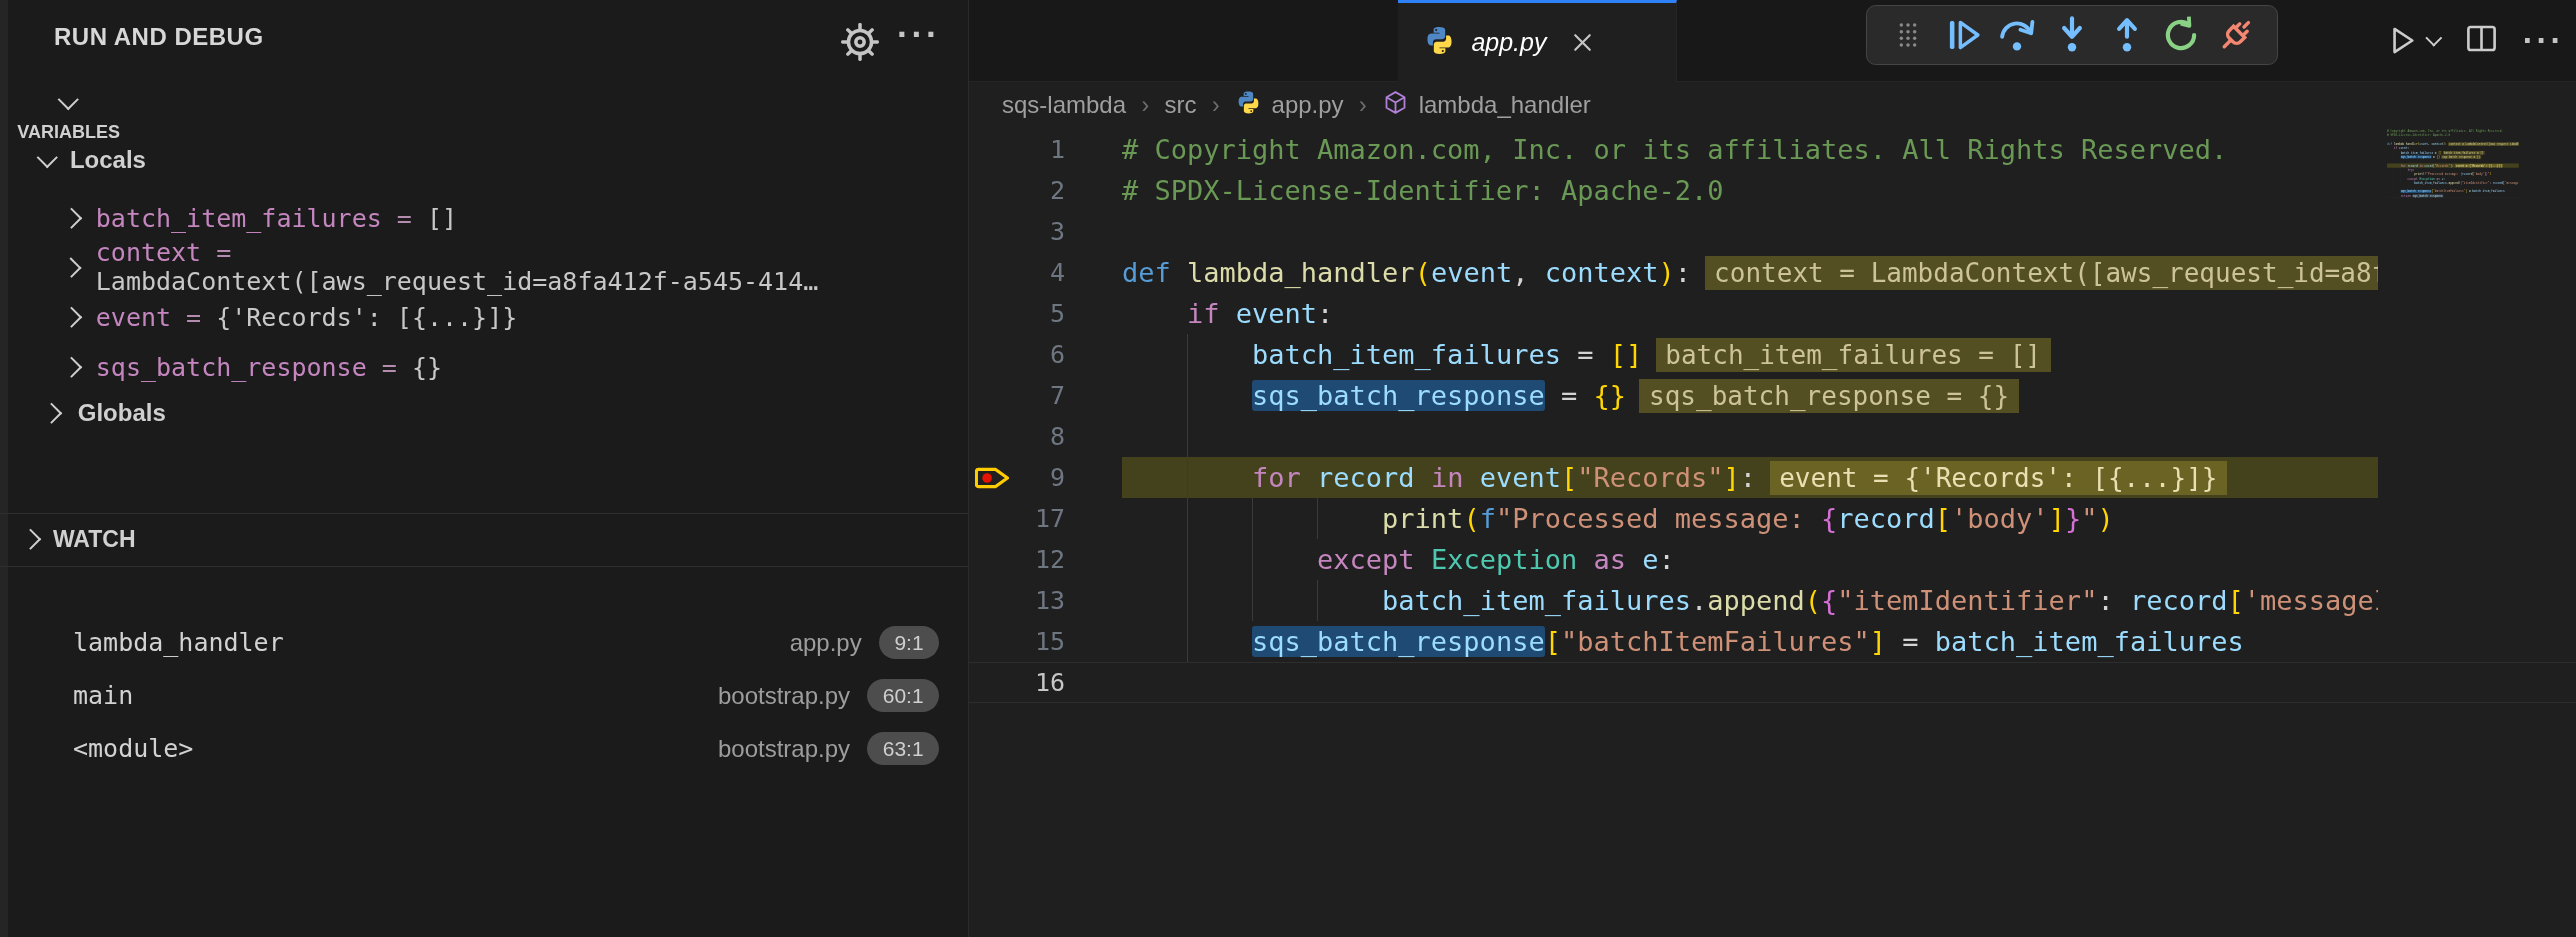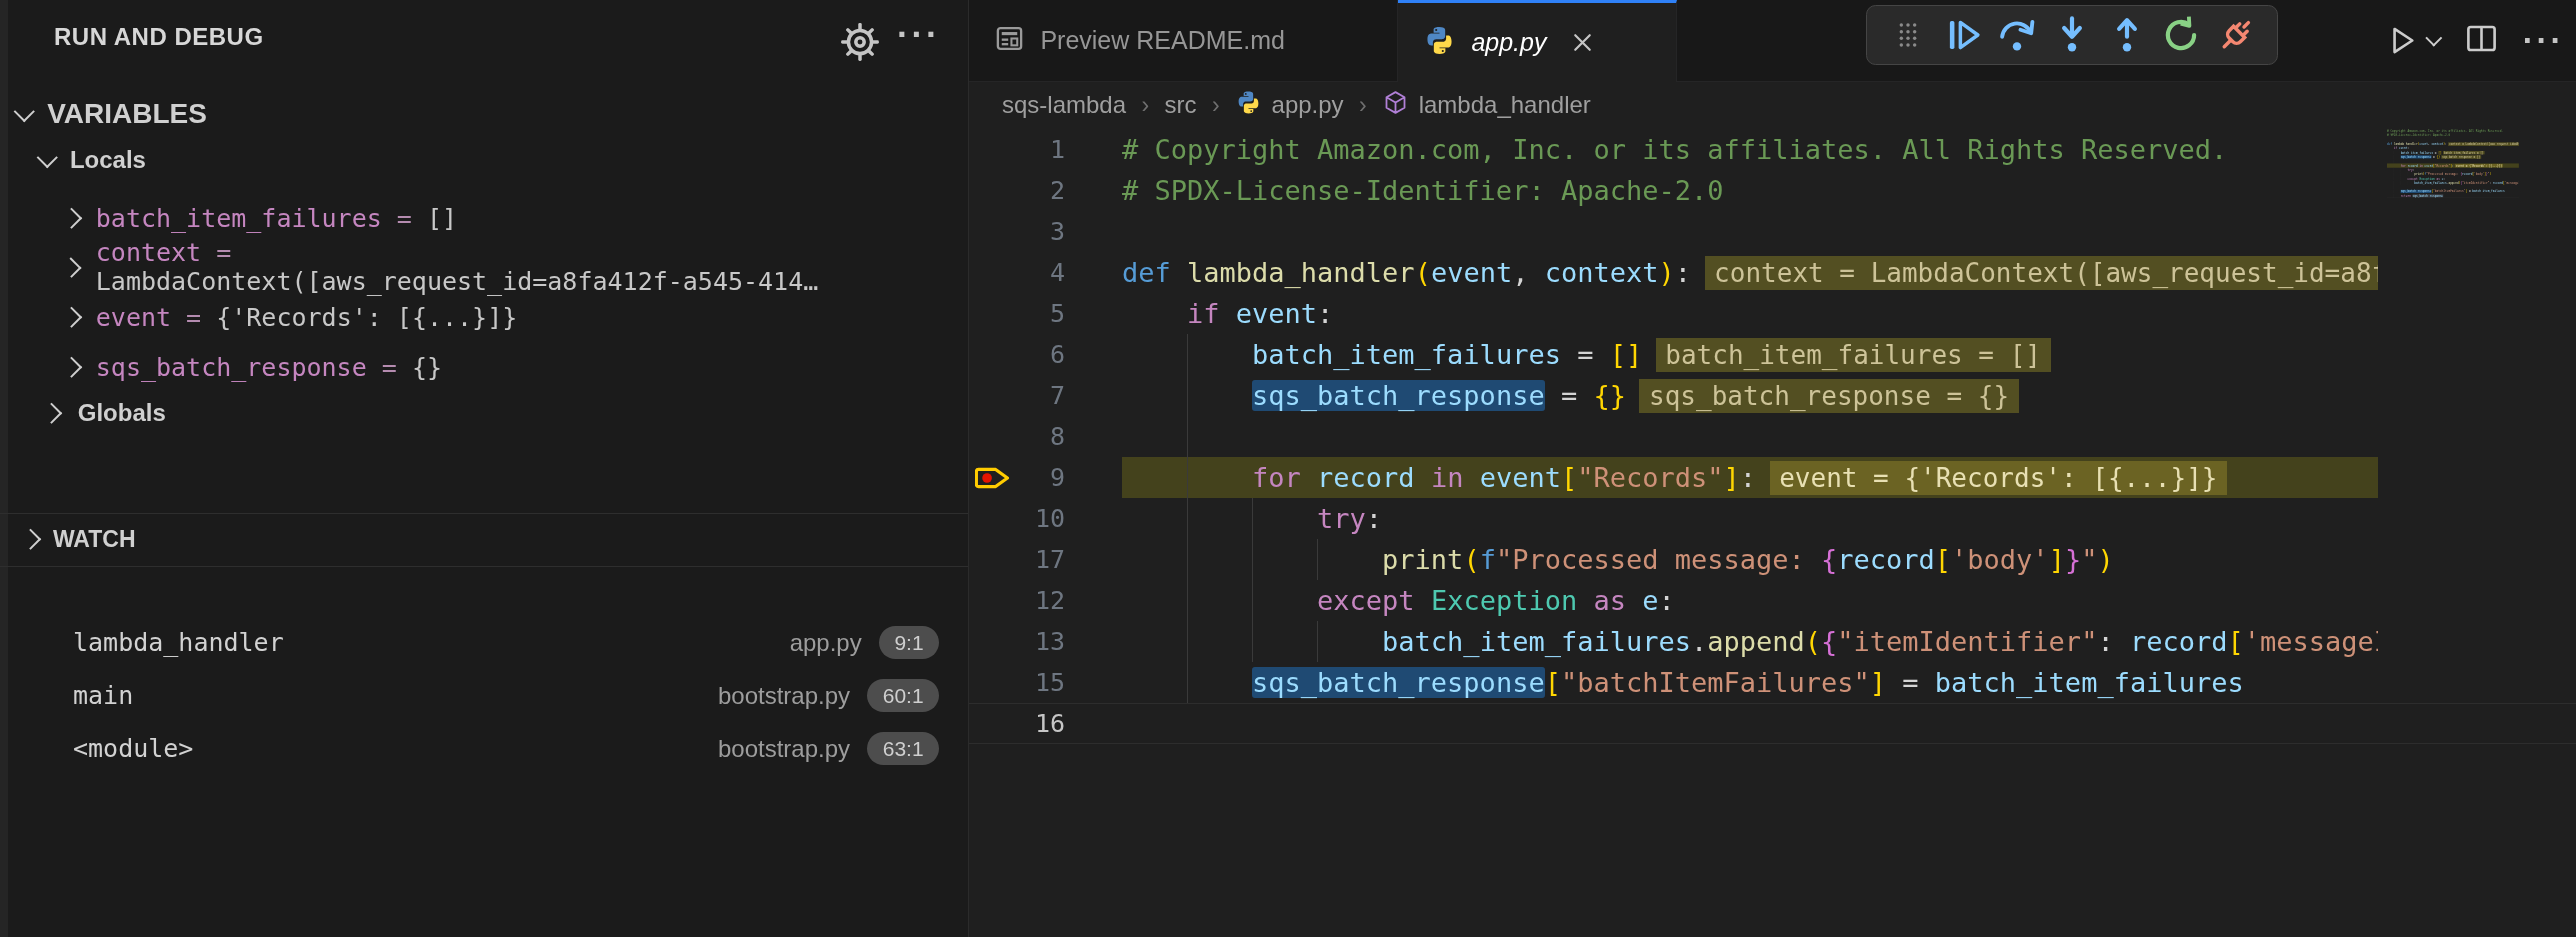--- a/index.html
+++ b/index.html
@@ -79,21 +79,21 @@
           <rect x="11" y="1.2" width="2" height="4.2" rx="0.8" transform="rotate(225 12 12)"></rect>
           <rect x="11" y="1.2" width="2" height="4.2" rx="0.8" transform="rotate(270 12 12)"></rect>
           <rect x="11" y="1.2" width="2" height="4.2" rx="0.8" transform="rotate(315 12 12)"></rect>
         </g>
         <circle cx="12" cy="12" r="6.6" fill="none" stroke="#c5c5c5" stroke-width="2"></circle>
         <circle cx="12" cy="12" r="2.4" fill="none" stroke="#c5c5c5" stroke-width="2"></circle>
       </svg>
     </div>
     <div class="sb-dots">···</div>
 
-    <div class="tree-head" style="left:17.3px;top:98px;font-size:28px;">
+    <div class="tree-head" style="left:17.3px;top:98px;font-size:18px;flex-direction:column;">
       <span class="chev down" style="margin-top:-5.8px;"></span>
       <span>VARIABLES</span>
     </div>
     <div class="tree-head" style="left:40px;top:146px;font-size:24px;">
       <span class="chev down" style="margin-top:-5.8px;"></span>
       <span>Locals</span>
     </div>
     <div id="var-rows">
         <div class="tree-row" style="left: 64px; top: 196px; height: 44px;">
           <span class="chev right"></span>
@@ -144,30 +144,20 @@
     <span class="frame-right">
             <span class="frame-file">bootstrap.py</span>
     <span class="frame-pos">63:1</span>
           </span>
         </div>
       </div>
   </aside>
 
   <main class="editor">
     <div class="tabbar">
-        <div class="tab" style="left: 0px; width: 429px;">
-          <span><svg width="31" height="31" viewBox="0 0 24 24">
-              <rect x="3" y="4" width="18" height="16" rx="2" fill="none" stroke="#9a9a9a" stroke-width="1.8"></rect>
-              <rect x="6" y="7" width="12" height="2.4" fill="#9a9a9a"></rect>
-              <rect x="6" y="12" width="5" height="1.8" fill="#9a9a9a"></rect>
-              <rect x="6" y="15.5" width="5" height="1.8" fill="#9a9a9a"></rect>
-              <rect x="13.5" y="12" width="4.5" height="5.3" fill="none" stroke="#9a9a9a" stroke-width="1.6"></rect>
-            </svg></span>
-    <span class="tlabel">Preview README.md</span>
-        </div>
         <div class="tab active" style="left: 429px; width: 279px;">
           <span><svg width="33" height="33" viewBox="0 0 32 32">
               <path fill="#4f87c4" d="M15.9 3c-6 0-5.6 2.6-5.6 2.6v2.8h5.7v.8H8.1S4.3 8.8 4.3 14.9s3.3 5.9 3.3 5.9h2V18s-.1-3.3 3.2-3.3h5.6s3.1.1 3.1-3V6.1S22 3 15.9 3zm-3.1 1.8a1.05 1.05 0 1 1 0 2.1 1.05 1.05 0 0 1 0-2.1z"></path>
               <path fill="#ffd94a" d="M16.1 29c6 0 5.6-2.6 5.6-2.6v-2.8H16v-.8h7.9s3.8.4 3.8-5.7-3.3-5.9-3.3-5.9h-2V14s.1 3.3-3.2 3.3h-5.6s-3.1-.1-3.1 3v5.6S10.1 29 16.1 29zm3.1-1.8a1.05 1.05 0 1 1 0-2.1 1.05 1.05 0 0 1 0 2.1z"></path>
             </svg></span>
     <span class="tlabel">app.py</span>
           <span class="tab-close">
             <svg width="29" height="29" viewBox="0 0 24 24">
               <path d="M6 6 L18 18 M18 6 L6 18" stroke="#c5c5c5" stroke-width="1.8" stroke-linecap="round"></path>
             </svg>
@@ -314,24 +304,20 @@
         </div>
         <div class="line">
           <span class="lnum">9</span>
           <span class="gicon"><svg width="37" height="30" viewBox="0 0 34 28">
               <path d="M3 6 h16 l11 8 -11 8 H3 a2 2 0 0 1 -2 -2 V8 a2 2 0 0 1 2 -2 z" fill="none" stroke="#ffcc00" stroke-width="3" stroke-linejoin="round"></path>
               <circle cx="11" cy="14" r="4.5" fill="#e51400"></circle>
             </svg></span>
           <div class="content" style="background: rgb(68, 66, 28);"><i class="guide" style="left: 65px;"></i><span class="tok" style="color: rgb(212, 212, 212);">        </span><span class="tok" style="color: rgb(197, 134, 192);">for</span><span class="tok" style="color: rgb(212, 212, 212);"> </span><span class="tok" style="color: rgb(156, 220, 254);">record</span><span class="tok" style="color: rgb(212, 212, 212);"> </span><span class="tok" style="color: rgb(197, 134, 192);">in</span><span class="tok" style="color: rgb(212, 212, 212);"> </span><span class="tok" style="color: rgb(156, 220, 254);">event</span><span class="tok" style="color: rgb(255, 214, 2);">[</span><span class="tok" style="color: rgb(206, 145, 120);">"Records"</span><span class="tok" style="color: rgb(255, 214, 2);">]</span><span class="tok" style="color: rgb(212, 212, 212);">:</span><span class="hint" style="background: rgb(107, 99, 35); color: rgb(232, 224, 179);">event = {'Records': [{...}]}</span></div>
         </div>
         <div class="line">
-          <span class="lnum">10</span>
-          <div class="content"><i class="guide" style="left: 65px;"></i><i class="guide" style="left: 130px;"></i><span class="tok" style="color: rgb(212, 212, 212);">            </span><span class="tok" style="color: rgb(197, 134, 192);">try</span><span class="tok" style="color: rgb(212, 212, 212);">:</span></div>
-        </div>
-        <div class="line">
           <span class="lnum">17</span>
           <div class="content"><i class="guide" style="left: 65px;"></i><i class="guide" style="left: 130px;"></i><i class="guide" style="left: 195px;"></i><span class="tok" style="color: rgb(212, 212, 212);">                </span><span class="tok" style="color: rgb(220, 220, 170);">print</span><span class="tok" style="color: rgb(255, 214, 2);">(</span><span class="tok" style="color: rgb(86, 156, 214);">f</span><span class="tok" style="color: rgb(206, 145, 120);">"Processed message: </span><span class="tok" style="color: rgb(214, 112, 214);">{</span><span class="tok" style="color: rgb(156, 220, 254);">record</span><span class="tok" style="color: rgb(255, 214, 2);">[</span><span class="tok" style="color: rgb(206, 145, 120);">'body'</span><span class="tok" style="color: rgb(255, 214, 2);">]</span><span class="tok" style="color: rgb(214, 112, 214);">}</span><span class="tok" style="color: rgb(206, 145, 120);">"</span><span class="tok" style="color: rgb(255, 214, 2);">)</span></div>
         </div>
         <div class="line">
           <span class="lnum">12</span>
           <div class="content"><i class="guide" style="left: 65px;"></i><i class="guide" style="left: 130px;"></i><span class="tok" style="color: rgb(212, 212, 212);">            </span><span class="tok" style="color: rgb(197, 134, 192);">except</span><span class="tok" style="color: rgb(212, 212, 212);"> </span><span class="tok" style="color: rgb(78, 201, 176);">Exception</span><span class="tok" style="color: rgb(212, 212, 212);"> </span><span class="tok" style="color: rgb(197, 134, 192);">as</span><span class="tok" style="color: rgb(212, 212, 212);"> </span><span class="tok" style="color: rgb(156, 220, 254);">e</span><span class="tok" style="color: rgb(212, 212, 212);">:</span></div>
         </div>
         <div class="line">
           <span class="lnum">13</span>
           <div class="content"><i class="guide" style="left: 65px;"></i><i class="guide" style="left: 130px;"></i><i class="guide" style="left: 195px;"></i><span class="tok" style="color: rgb(212, 212, 212);">                </span><span class="tok" style="color: rgb(156, 220, 254);">batch_item_failures</span><span class="tok" style="color: rgb(212, 212, 212);">.</span><span class="tok" style="color: rgb(220, 220, 170);">append</span><span class="tok" style="color: rgb(255, 214, 2);">(</span><span class="tok" style="color: rgb(214, 112, 214);">{</span><span class="tok" style="color: rgb(206, 145, 120);">"itemIdentifier"</span><span class="tok" style="color: rgb(212, 212, 212);">: </span><span class="tok" style="color: rgb(156, 220, 254);">record</span><span class="tok" style="color: rgb(255, 214, 2);">[</span><span class="tok" style="color: rgb(206, 145, 120);">'messageId'</span></div>

